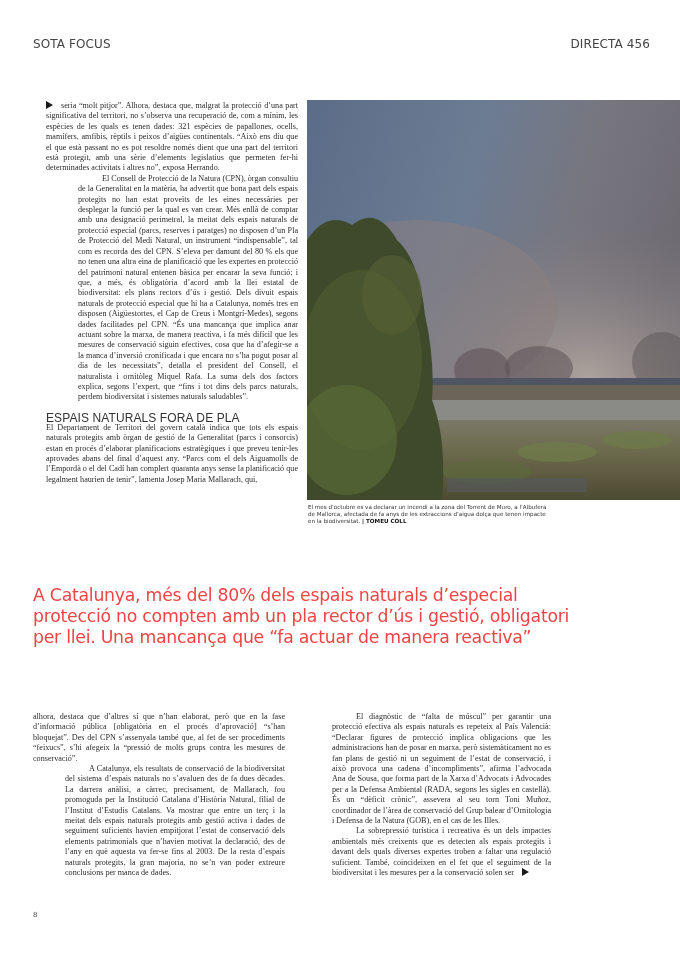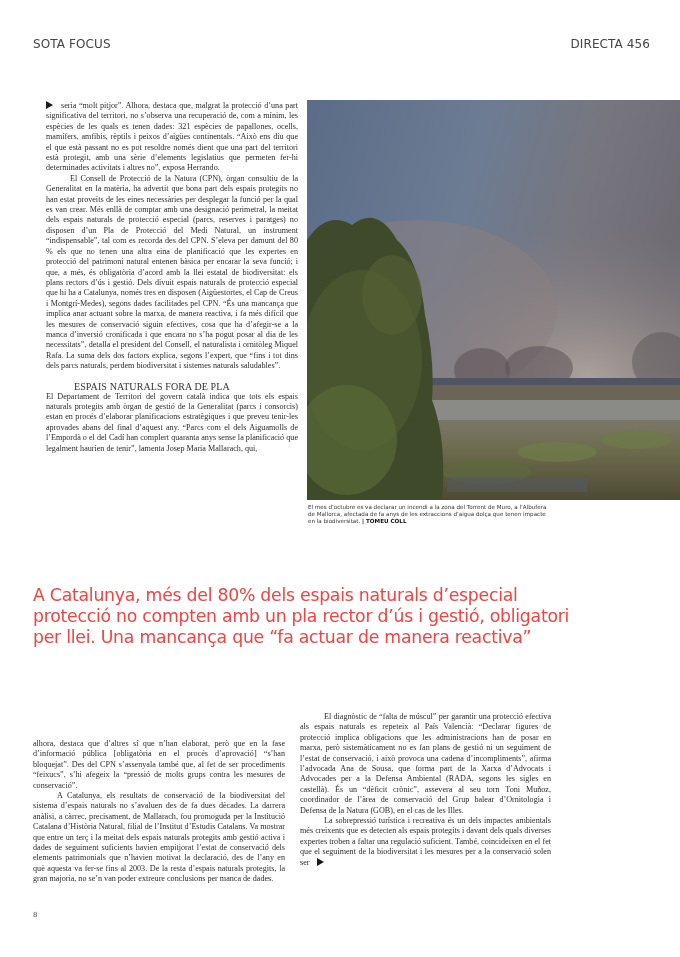--- a/index.html
+++ b/index.html
@@ -5,26 +5,26 @@
   * { box-sizing: border-box; margin: 0; padding: 0; }
   html, body { width: 680px; height: 957px; background: #ffffff; overflow: hidden; }
   body { position: relative; font-family: "Liberation Serif", serif; color: #2a2a2a; }
 
   .running-head { position: absolute; top: 37px; font-family: "DejaVu Sans", sans-serif; font-size: 12px; letter-spacing: 0.1px; color: #444; }
   .rh-left { left: 33px; }
   .rh-right { right: 30px; }
 
   .col { position: absolute; font-size: 8.15px; line-height: 10.4px; text-align: justify; color: #2b2b2b; hyphens: manual; }
   .col p { margin: 0; }
-  .col p.indent { text-indent: 24px; }
+  .col p.indent { text-indent: 24px; margin-left: 32px; }
   .col-top { left: 46px; top: 101px; width: 252px; }
-  .col-bl { left: 33px; top: 739px; width: 252px; }
+  .col-bl { left: 33px; top: 712px; width: 252px; }
   .col-br { left: 300px; top: 712px; width: 251px; }
 
-  .subhead { font-family: Liberation Serif, serif; font-size: 10px; letter-spacing: 0.1px; color: #333; margin-top: 10px; line-height: 10px; margin-left: 28px; }
+  .subhead { font-family: Liberation Sans, sans-serif; font-size: 12px; letter-spacing: 0.1px; color: #333; margin-top: 10px; line-height: 10px; }
 
   .arrow { display: inline-block; width: 0; height: 0; border-top: 4px solid transparent; border-bottom: 4px solid transparent; border-left: 7px solid #1a1a1a; vertical-align: -1px; }
   .arrow-start { margin-right: 8px; }
   .arrow-end { margin-left: 8px; }
 
   .photo { position: absolute; left: 307px; top: 100px; width: 373px; height: 400px; overflow: hidden; }
   .photo svg { display: block; width: 100%; height: 100%; }
 
   .caption { position: absolute; left: 308px; top: 504px; width: 240px; font-family: "DejaVu Sans", sans-serif; font-size: 5.6px; line-height: 7.2px; color: #333; }
   .caption .credit { font-weight: bold; color: #111; }

